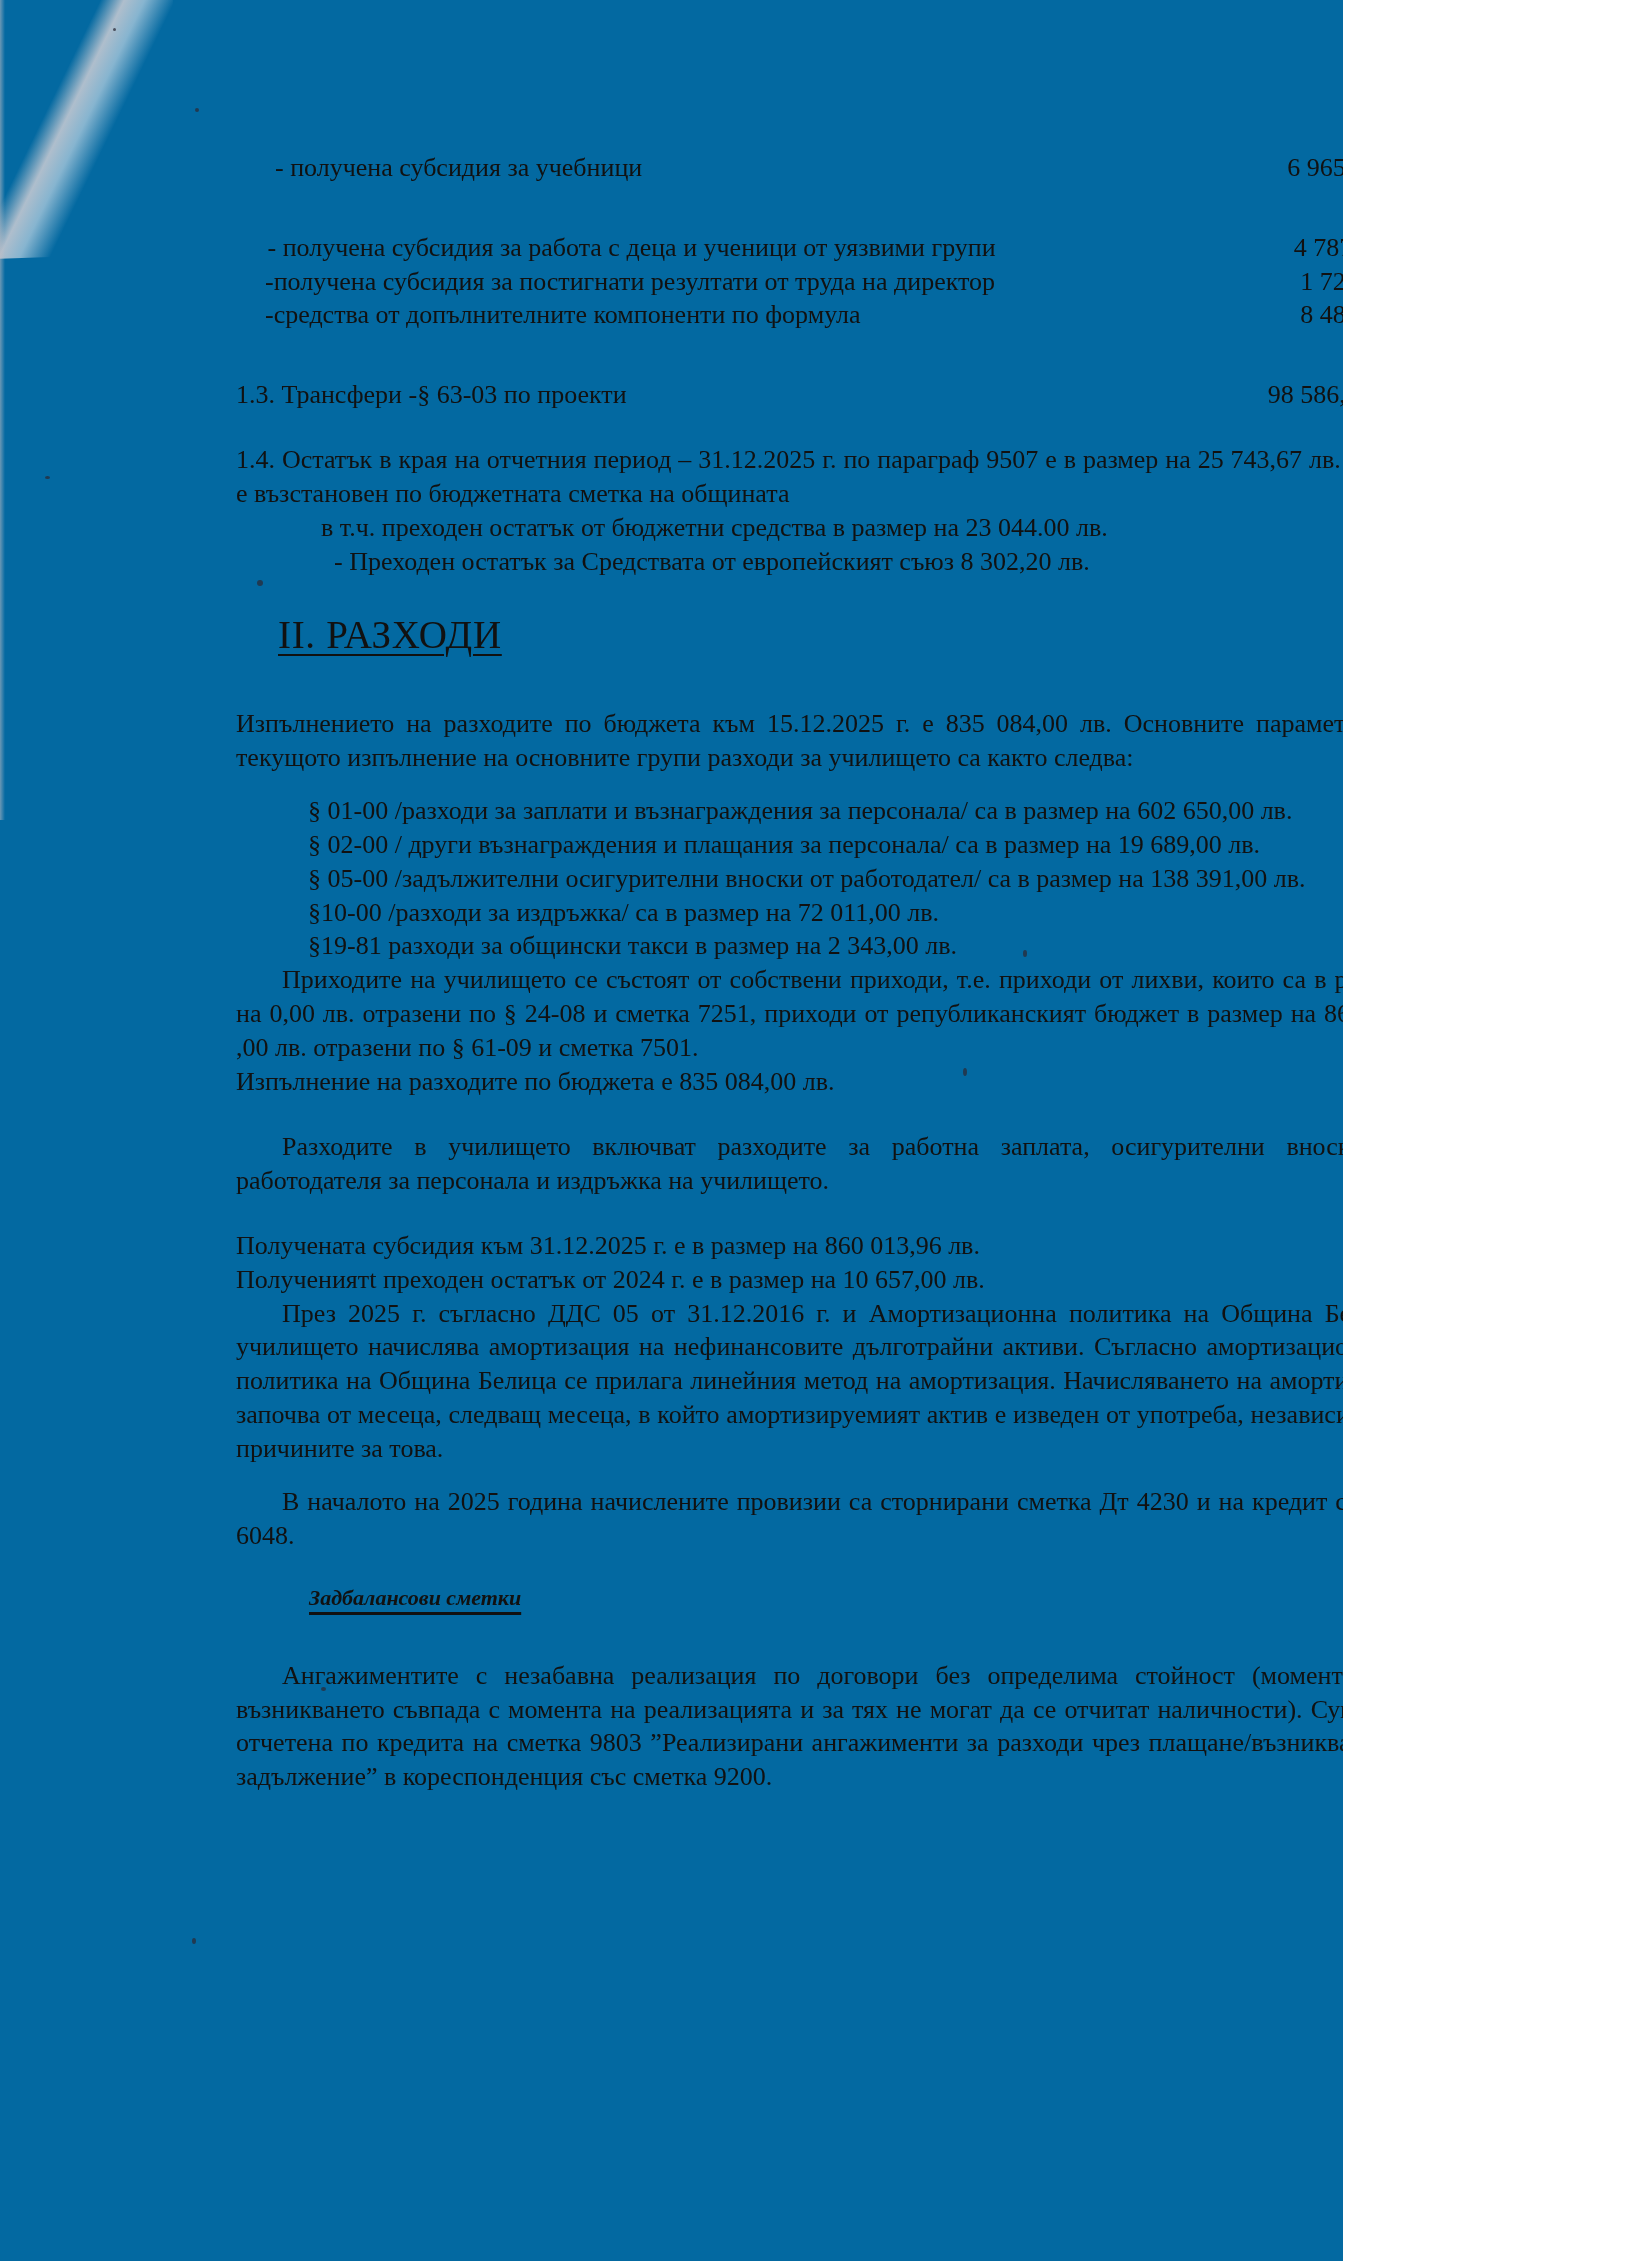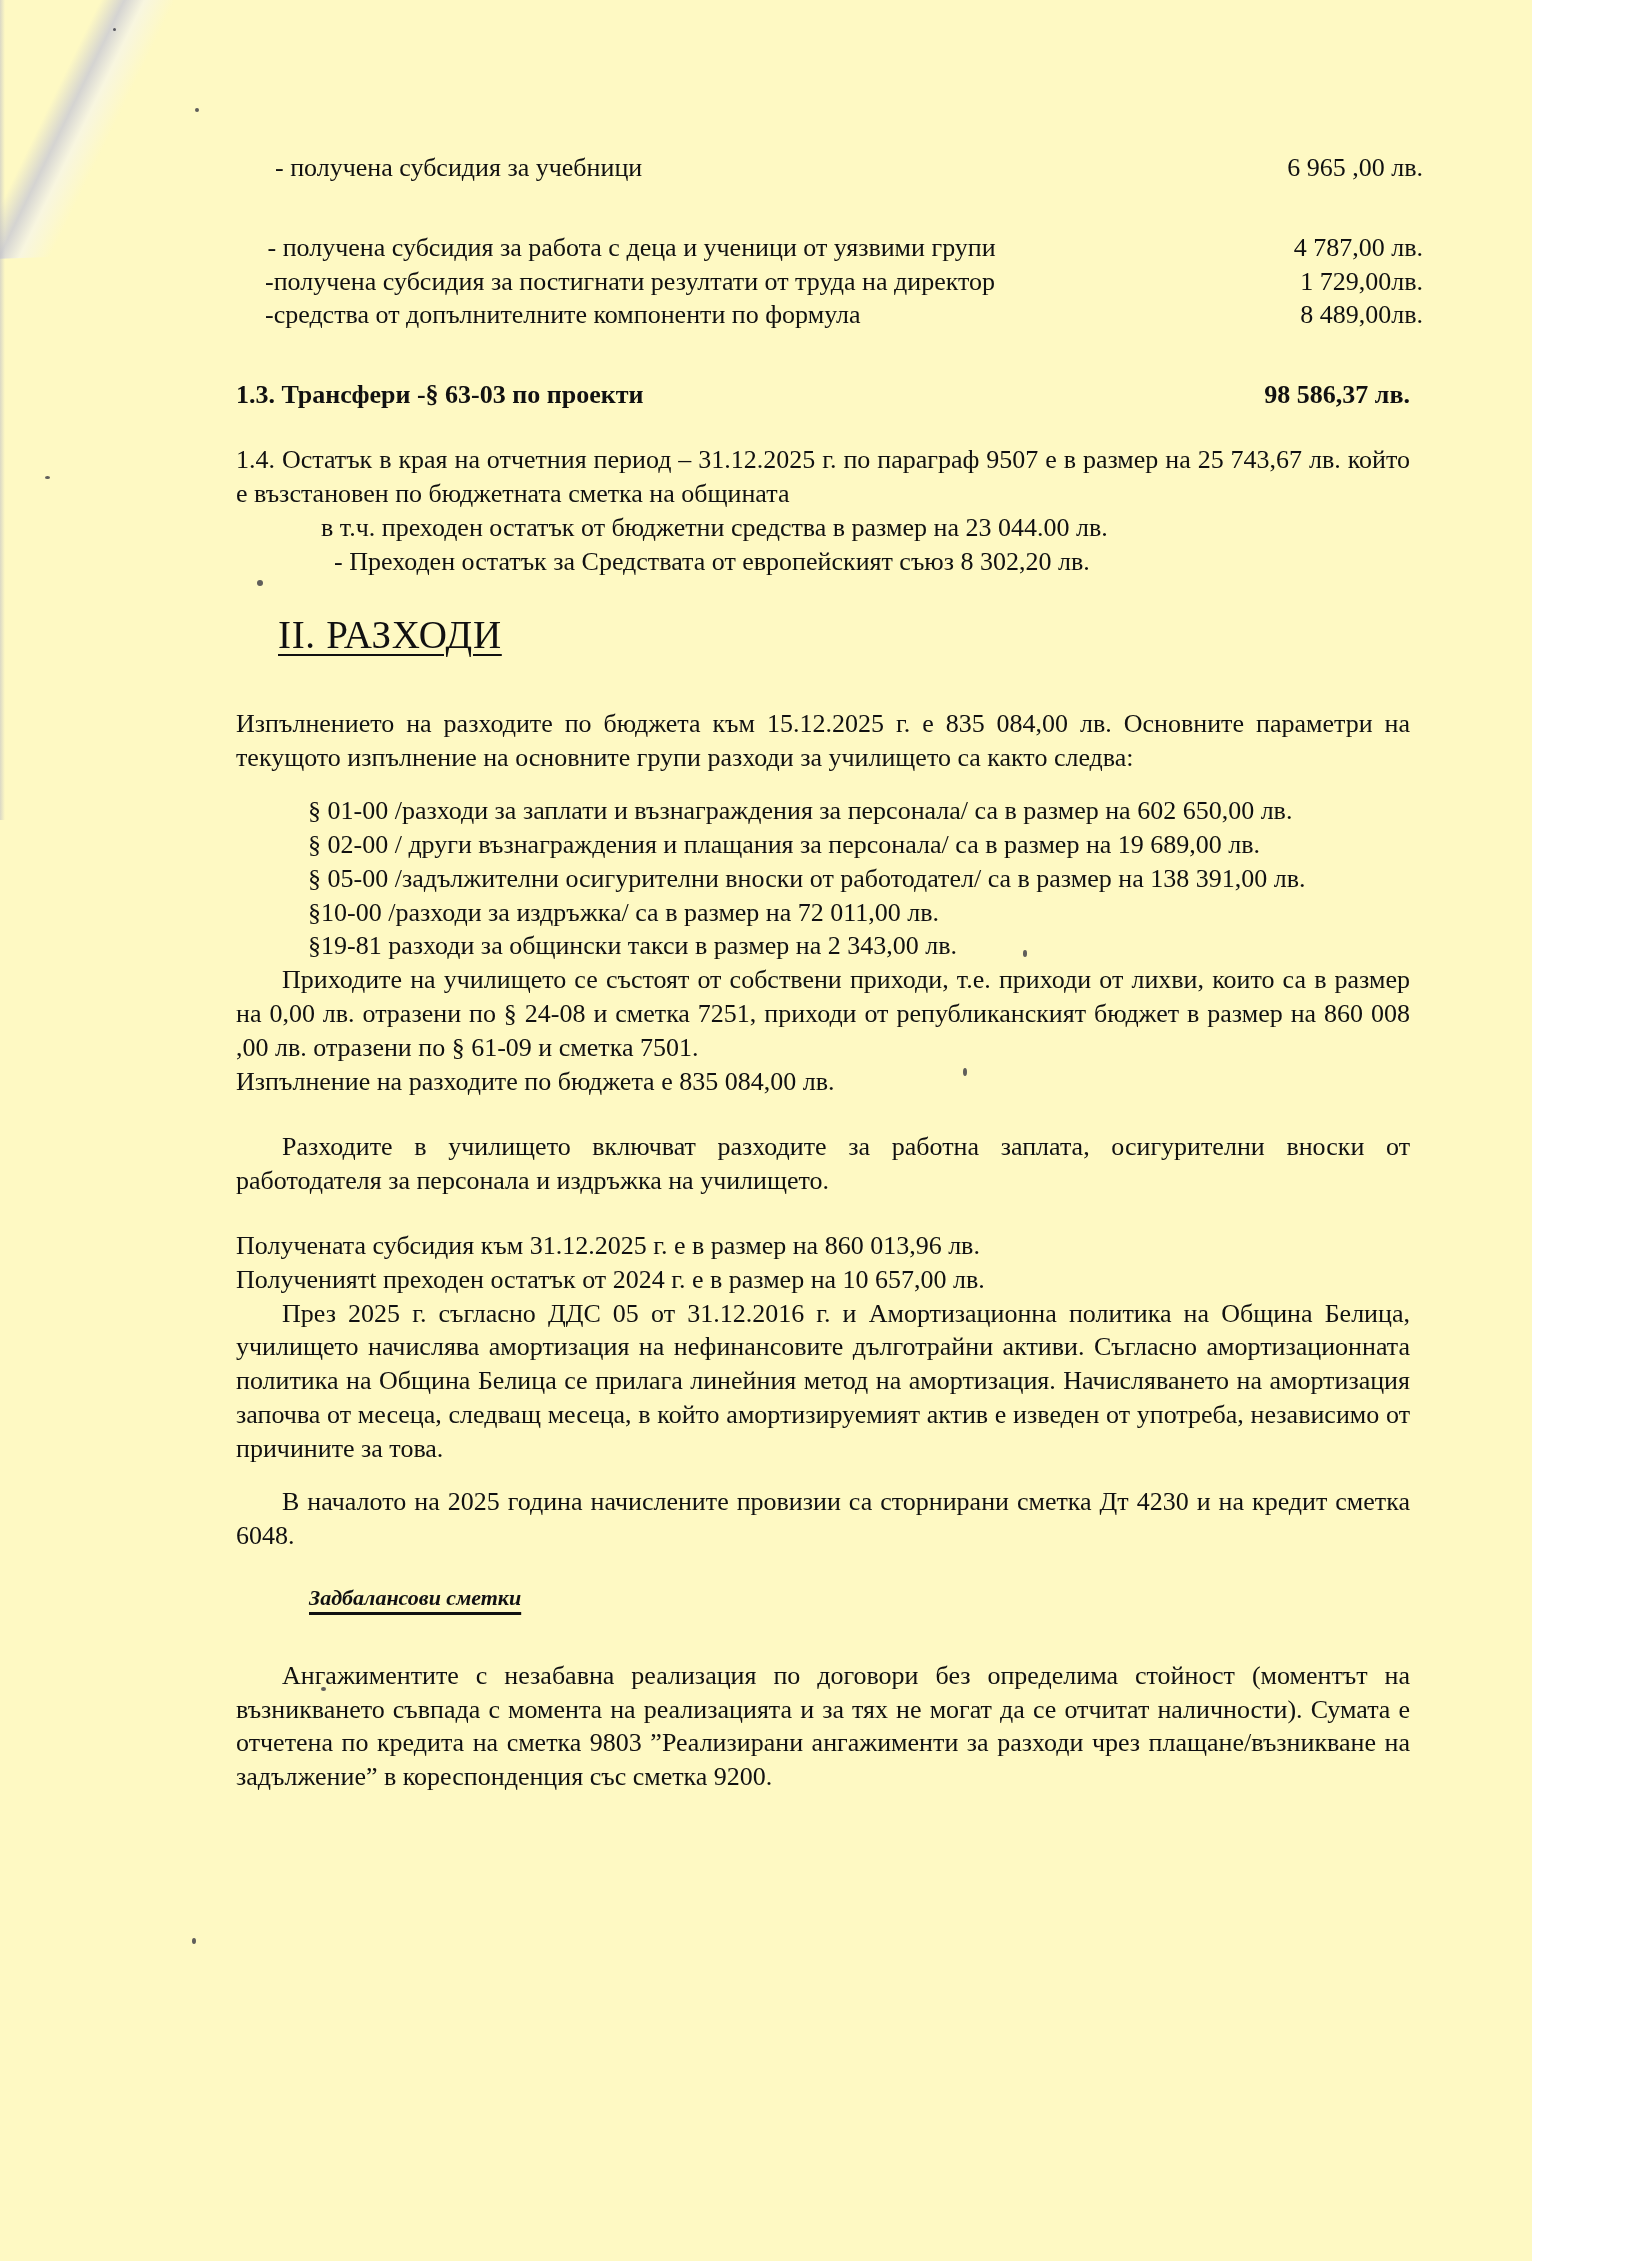--- a/index.html
+++ b/index.html
@@ -8,23 +8,23 @@
     padding: 0;
     background: #ffffff;
   }
   body {
     font-family: "Liberation Serif", "DejaVu Serif", serif;
     color: #111111;
   }
 
   .page {
     position: relative;
-    width: 1532px;
+    width: 1343px;
     height: 2261px;
-    background: #fef9c3;
+    background: #0369a1;
     overflow: hidden;
   }
 
   
   .scan-curl {
     position: absolute;
     top: -26px;
     left: -19.7px;
     width: 197px;
     height: 282px;
@@ -143,21 +143,21 @@
     </div>
 
     <div class="row" style="padding-left:29px;">
       <span class="lbl">-средства от допълнителните компоненти по формула</span>
       <span class="spacer"></span>
       <span class="amt">8 489,00лв.</span>
     </div>
 
     <div class="gap-l"></div>
 
-    <div class="row" style="padding-left:0px;font-weight:bold;">
+    <div class="row" style="padding-left:0px;">
       <span class="lbl">1.3. Трансфери -§ 63-03 по проекти</span>
       <span class="spacer"></span>
       <span class="amt" style="padding-right:13px;">98 586,37 лв.</span>
     </div>
 
     <div class="gap-m"></div>
 
     <p class="just" style="padding-left:0px; width:1174px;">1.4.  Остатък  в  края  на  отчетния  период  –  31.12.2025  г.  по  параграф  9507  е  в  размер  на 25 743,67 лв. който е възстановен по бюджетната сметка на общината</p>
 
     <p class="pad-2">в т.ч.  преходен остатък от бюджетни средства в размер на 23 044.00 лв.</p>

